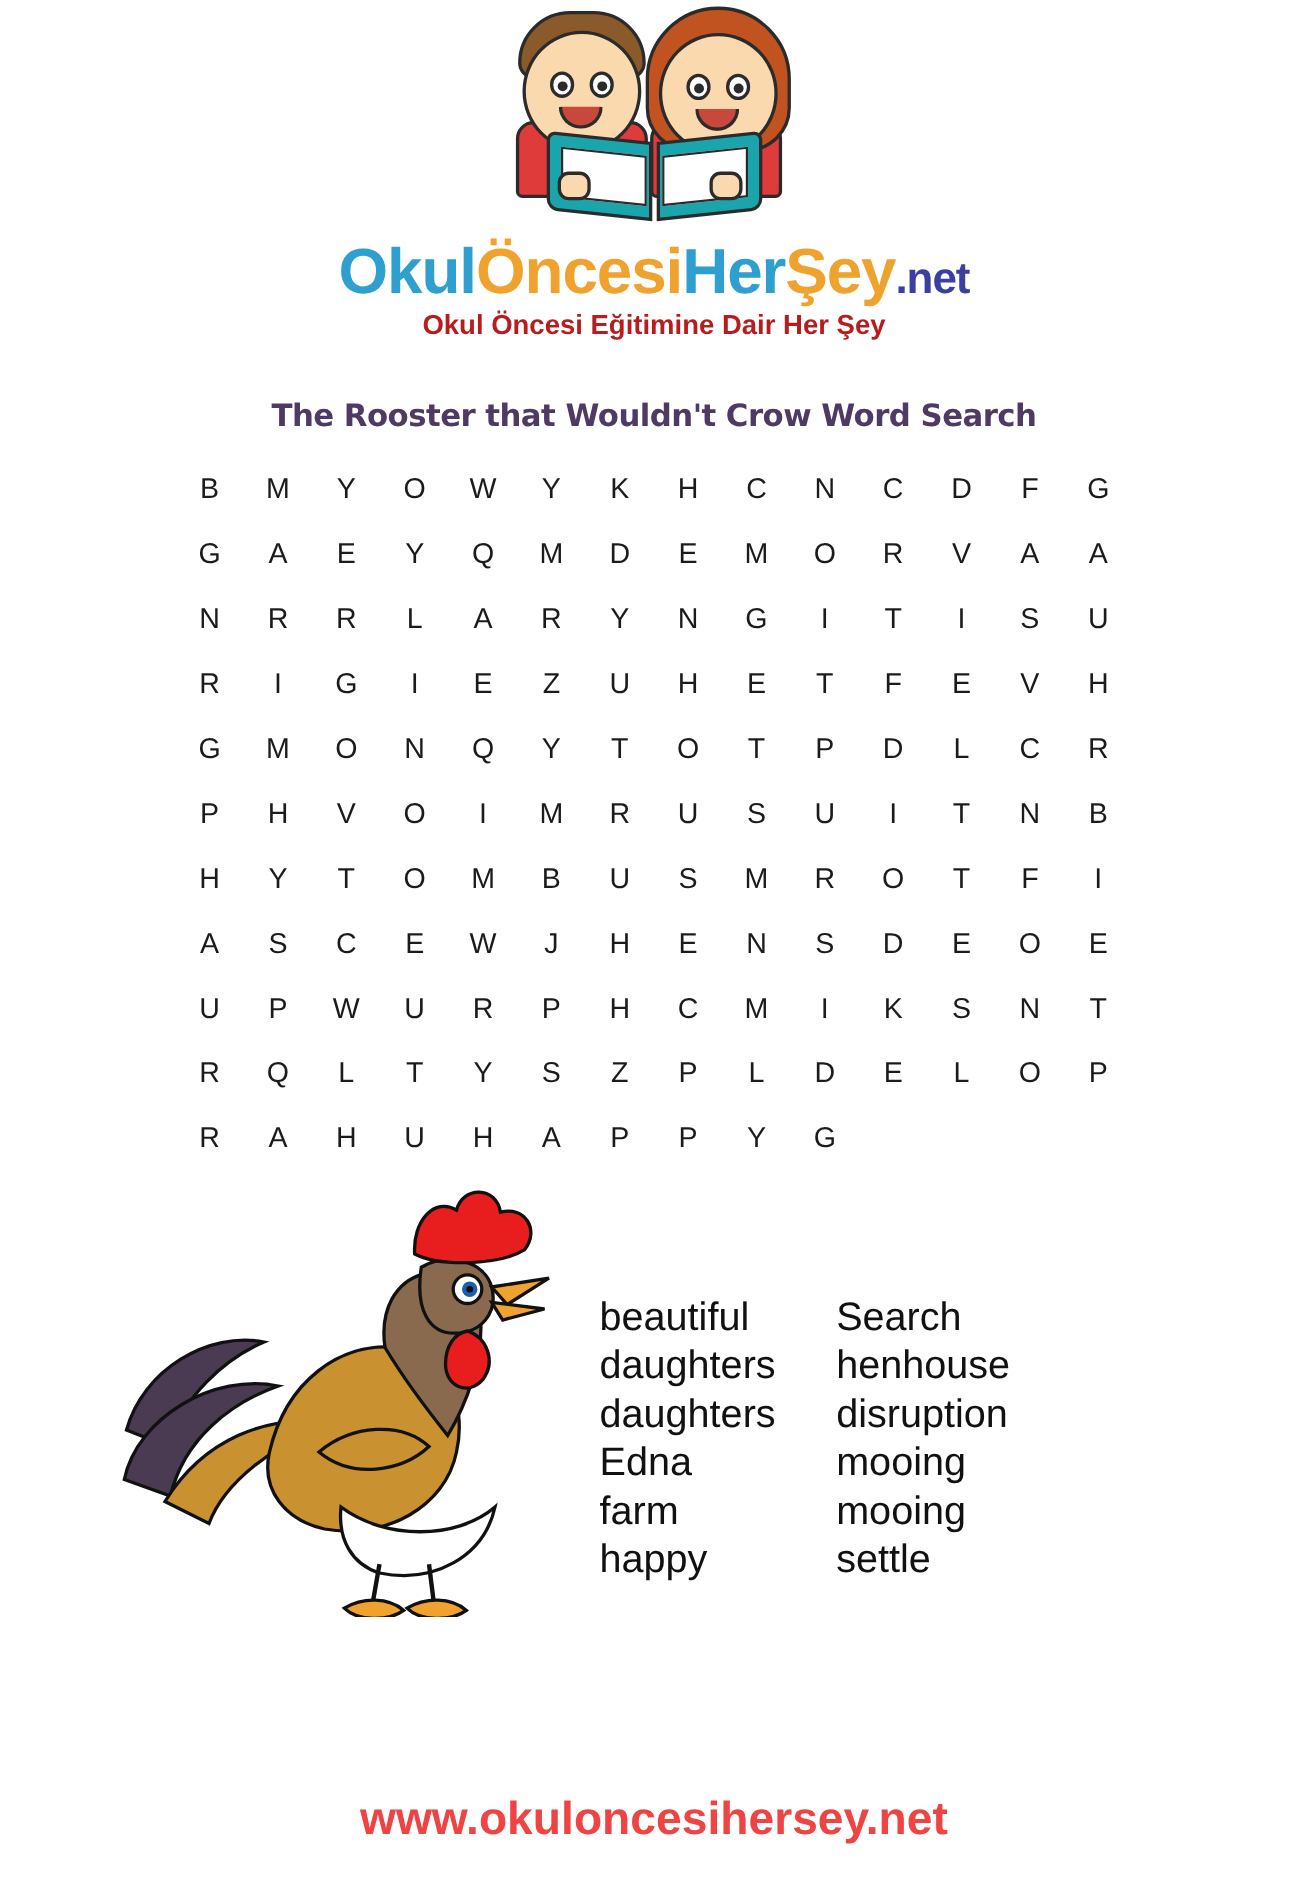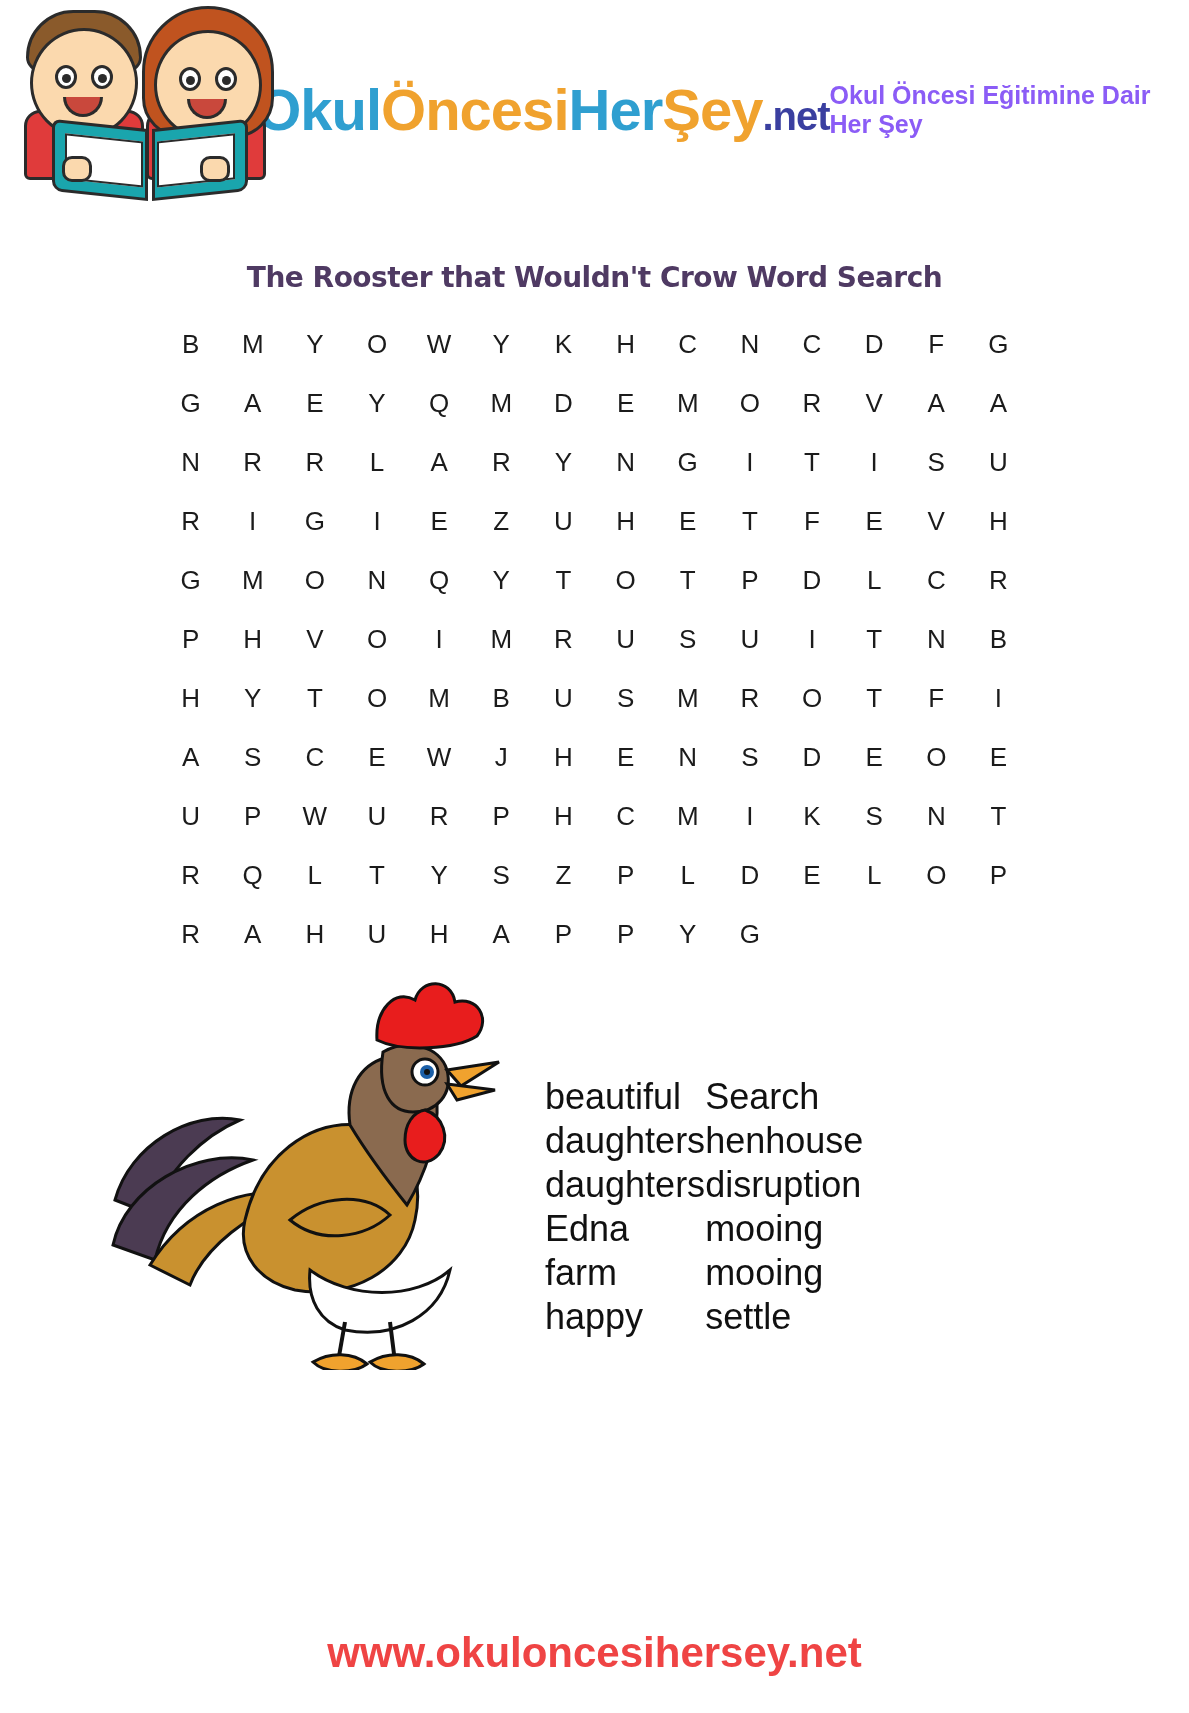--- a/index.html
+++ b/index.html
@@ -13,21 +13,21 @@
     position: relative;
     font-family: "Liberation Sans", sans-serif;
     overflow: hidden;
   }
 
   
   .header {
     width: 100%;
     padding-top: 6px;
     display: flex;
-    flex-direction: row;
+    flex-direction: column;
     align-items: center;
   }
   .kids-illustration {
     width: 300px;
     height: 205px;
     position: relative;
   }
   .kid {
     position: absolute;
     top: 0;
@@ -141,21 +141,21 @@
     font-weight: bold;
     letter-spacing: -1px;
     margin-top: 2px;
     white-space: nowrap;
   }
   .logo-blue { color: #2f9fd0; }
   .logo-orange { color: #f0a22e; }
   .logo-net { color: #3a3fa0; font-size: 40px; }
   .logo-sub {
     font-size: 25px;
-    color: #8b5cf6;
+    color: #b91c1c;
     margin-top: 2px;
     font-weight: 600;
   }
 
   
   .puzzle-title {
     text-align: center;
     color: #4f3a63;
     font-size: 28px;
     font-weight: bold;
@@ -189,20 +189,21 @@
   .rooster {
     width: 430px;
     height: 400px;
     position: relative;
     flex: 0 0 auto;
   }
   .words {
     margin-top: 105px;
     margin-left: 20px;
     display: flex;
+    gap: 55px;
     font-size: 36px;
     color: #111;
     line-height: 1.22;
     font-family: "Liberation Sans", sans-serif;
   }
   .words .col div { white-space: nowrap; }
 
   
   .footer {
     position: absolute;

